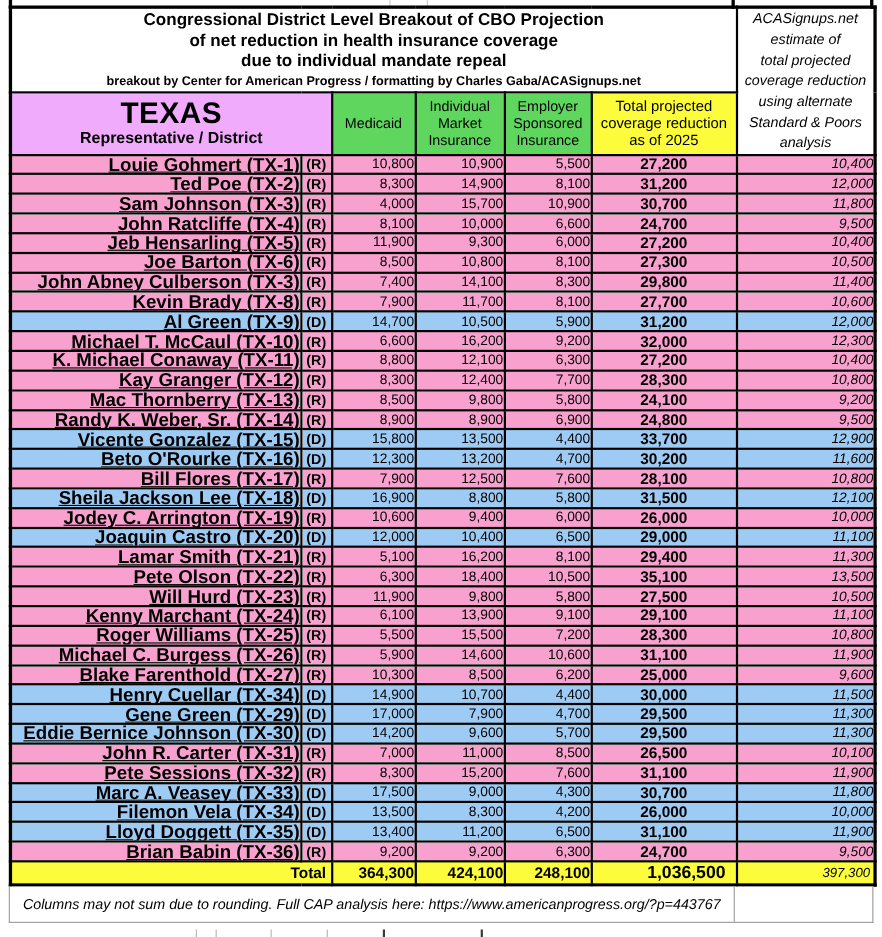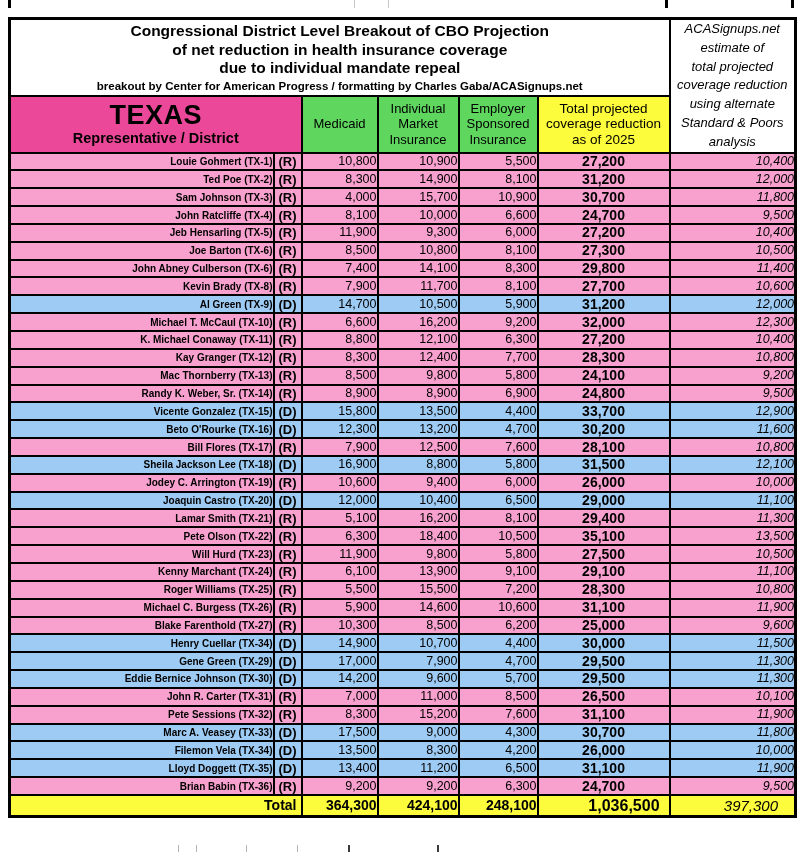--- a/index.html
+++ b/index.html
@@ -9,21 +9,21 @@
     font-family:"Liberation Sans","DejaVu Sans",sans-serif;
     color:#000;
   }
   
   .tick{position:absolute;top:0;height:8px;width:3px;background:#000;}
   .tick.grey{width:1px;background:#c9c9c9;}
   
   .btick{position:absolute;top:845px;height:7px;width:1px;background:#b3b3b3;}
   .btick.dark{background:#3a3a3a;width:2px;}
 
-  .wrap{position:absolute;left:8px;top:17px;width:641px;}
+  .wrap{position:absolute;left:8px;top:5px;width:641px;}
 
   table.main{
     border-collapse:collapse;table-layout:fixed;width:786px;
     border:3px solid #000;
   }
   table.main td,table.main th{
     border:2px solid #000;padding:0;overflow:hidden;vertical-align:middle;
   }
 
   
@@ -33,46 +33,46 @@
   .title-line{font-weight:bold;font-size:15.5px;line-height:18.5px;}
   .credit-line{font-weight:bold;font-size:11.5px;line-height:14px;padding-top:1px;}
   .note-cell{
     background:#fff;border-left:3px solid #000;
     font-style:italic;font-size:13px;line-height:18.8px;
     text-align:center;white-space:pre-line;margin-top:10px;
   }
 
   
   .header-row th{border-bottom:3px solid #000;height:52px;}
-  .state-cell{background:#ec4899;text-align:center;}
+  .state-cell{background:#f0abfc;text-align:center;}
   .state-name{font-size:27px;font-weight:bold;line-height:29px;letter-spacing:.5px;}
   .state-sub{font-size:14.5px;font-weight:bold;line-height:17px;}
   .col-head{
     background:var(--header_green,#5FD75F);
     font-weight:normal;font-size:13px;line-height:15.5px;
     text-align:center;white-space:pre-line;
   }
   .col-head.total{background:var(--highlight_yellow,#FCFC3C);font-size:13.5px;}
 
   
   tbody td{height:15.85px;font-size:12.5px;line-height:13px;white-space:nowrap;}
   tr.rep td{background:var(--republican_row,#F9A1CE);}
   tr.dem td{background:var(--democrat_row,#9ECBF3);}
-  td.c0{text-align:right;font-weight:bold;font-size:10px;padding-right:4px;}
+  td.c0{text-align:right;font-weight:bold;font-size:17px;padding-right:4px;text-decoration:underline;}
   td.c1{text-align:center;font-weight:bold;font-size:13px;}
   td.c2,td.c3,td.c4{text-align:right;padding-right:7px;}
   td.c5{text-align:center;font-weight:bold;font-size:14px;padding-right:9px;}
   td.c6{text-align:right;font-style:italic;padding-right:5px;}
 
   
   .total-row td{background:var(--highlight_yellow,#FCFC3C);height:19px;font-weight:bold;white-space:nowrap;}
   .total-row td.tlabel{text-align:right;font-size:14px;padding-right:4px;}
   .total-row td.tval{text-align:right;font-size:14px;padding-right:0;}
   .total-row td.tgrand{text-align:right;font-size:16px;padding-right:9px;}
-  .total-row td.talt{text-align:right;font-style:italic;font-weight:normal;font-size:15px;padding-right:16px;}
+  .total-row td.talt{text-align:right;font-style:italic;font-weight:normal;font-size:12px;padding-right:3px;}
 
   
   .footer-bar{
     width:786px;box-sizing:border-box;display:flex;
     border:1px solid #999;border-top:none;height:33px;background:#fff;
   }
   .footer-left{
     width:659px;box-sizing:border-box;border-right:1px solid #999;
     display:flex;align-items:center;justify-content:center;
   }
@@ -181,21 +181,21 @@
         <tr class="rep">
           <td class="c0">Joe Barton (TX-6)</td>
           <td class="c1">(R)</td>
           <td class="c2">8,500</td>
           <td class="c3">10,800</td>
           <td class="c4">8,100</td>
           <td class="c5">27,300</td>
           <td class="c6">10,500</td>
         </tr>
         <tr class="rep">
-          <td class="c0">John Abney Culberson (TX-6)</td>
+          <td class="c0">John Abney Culberson (TX-3)</td>
           <td class="c1">(R)</td>
           <td class="c2">7,400</td>
           <td class="c3">14,100</td>
           <td class="c4">8,300</td>
           <td class="c5">29,800</td>
           <td class="c6">11,400</td>
         </tr>
         <tr class="rep">
           <td class="c0">Kevin Brady (TX-8)</td>
           <td class="c1">(R)</td>
@@ -463,20 +463,26 @@
         <td class="tlabel" colspan="2">Total</td>
         <td class="tval">364,300</td>
         <td class="tval">424,100</td>
         <td class="tval">248,100</td>
         <td class="tgrand">1,036,500</td>
         <td class="talt">397,300</td>
       </tr>
     </tbody>
   </table>
 
+  <div class="footer-bar">
+    <div class="footer-left">
+      <span class="footer-note">Columns may not sum due to rounding. Full CAP analysis here: https://www.americanprogress.org/?p=443767</span>
+    </div>
+    <div class="footer-right"></div>
+  </div>
 </div>
 
 <div class="btick" style="left:178px;"></div>
 <div class="btick" style="left:196px;"></div>
 <div class="btick" style="left:246px;"></div>
 <div class="btick" style="left:297px;"></div>
 <div class="btick dark" style="left:348px;"></div>
 <div class="btick dark" style="left:437px;"></div>
 
 </body></html>

